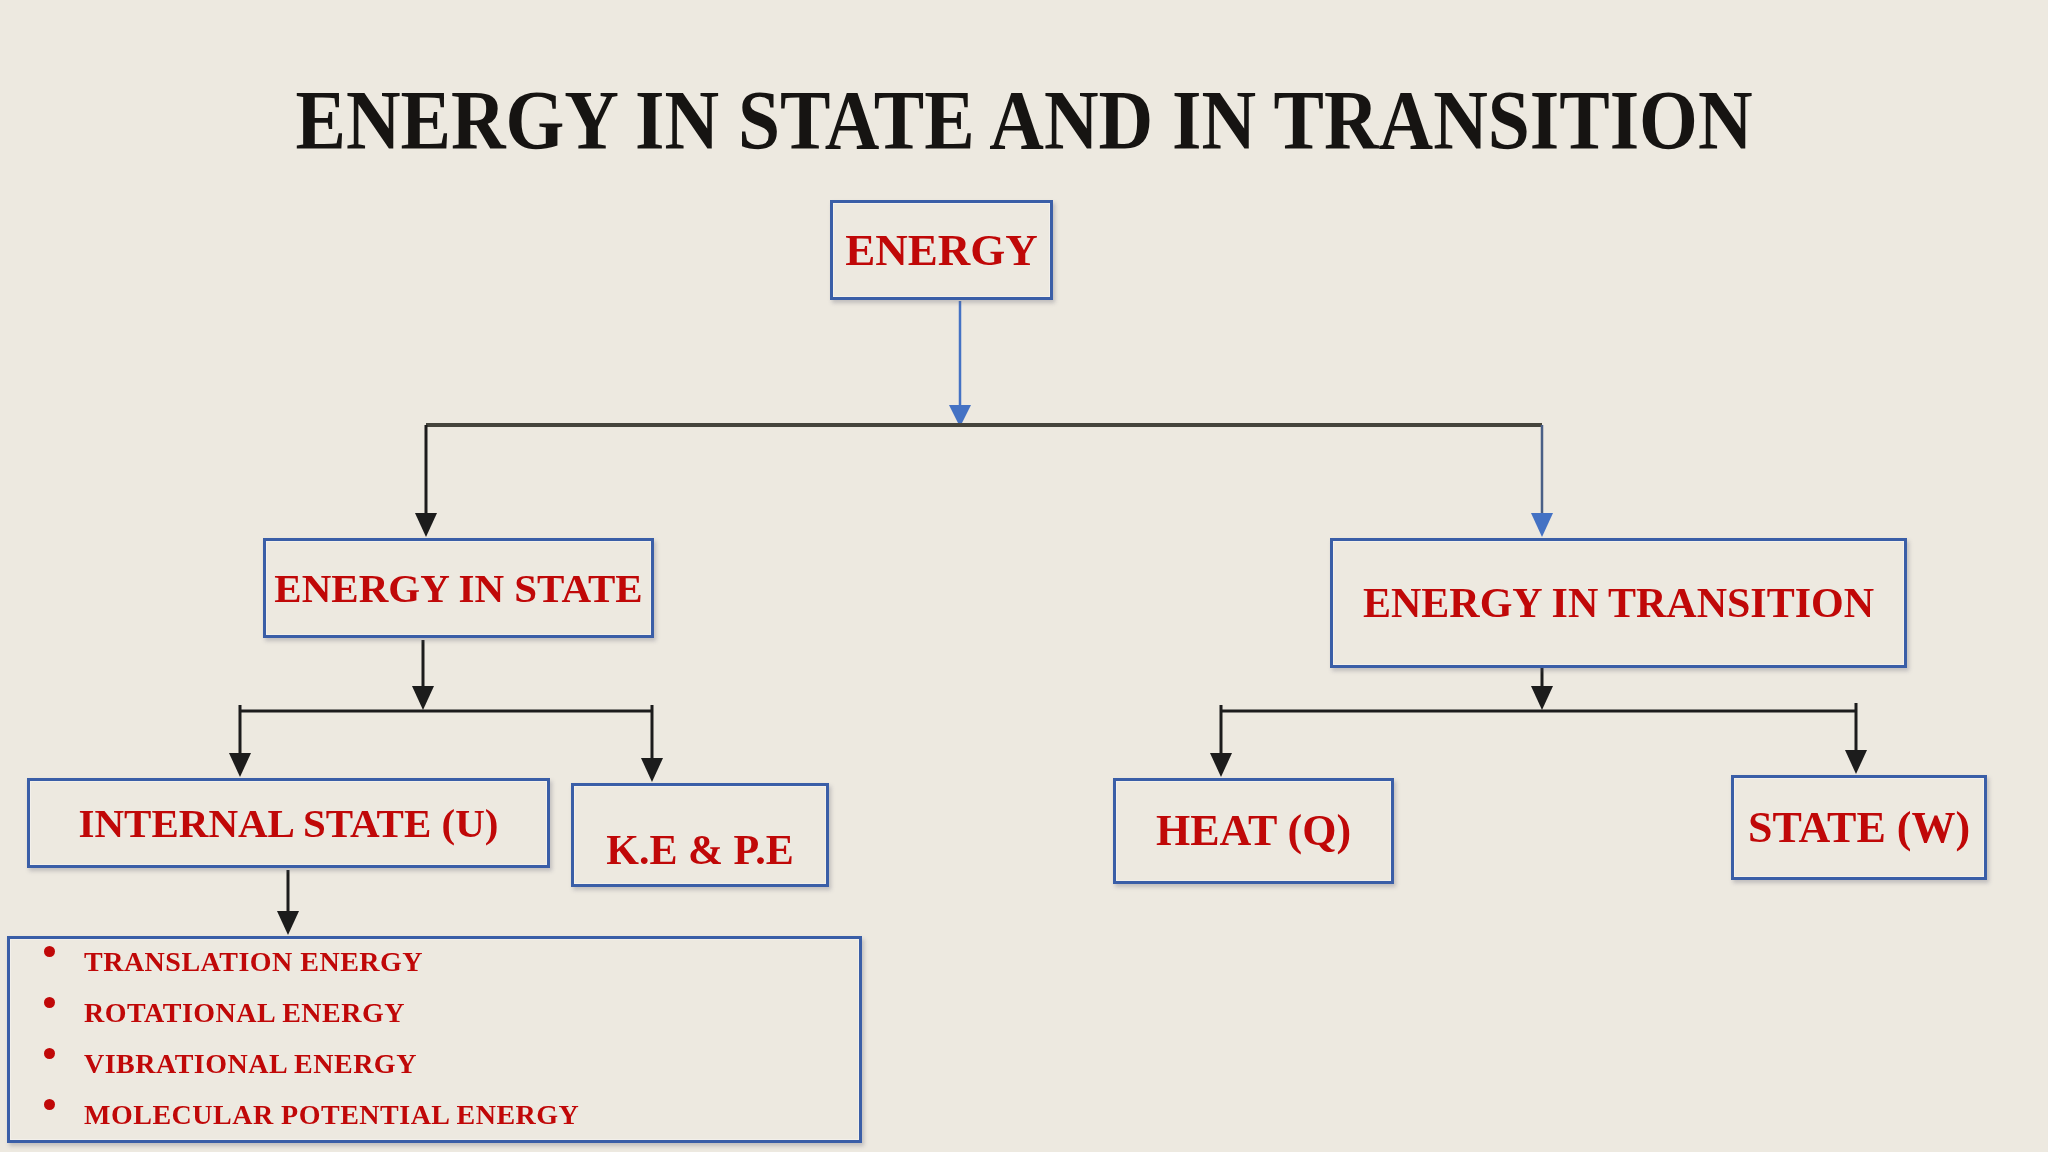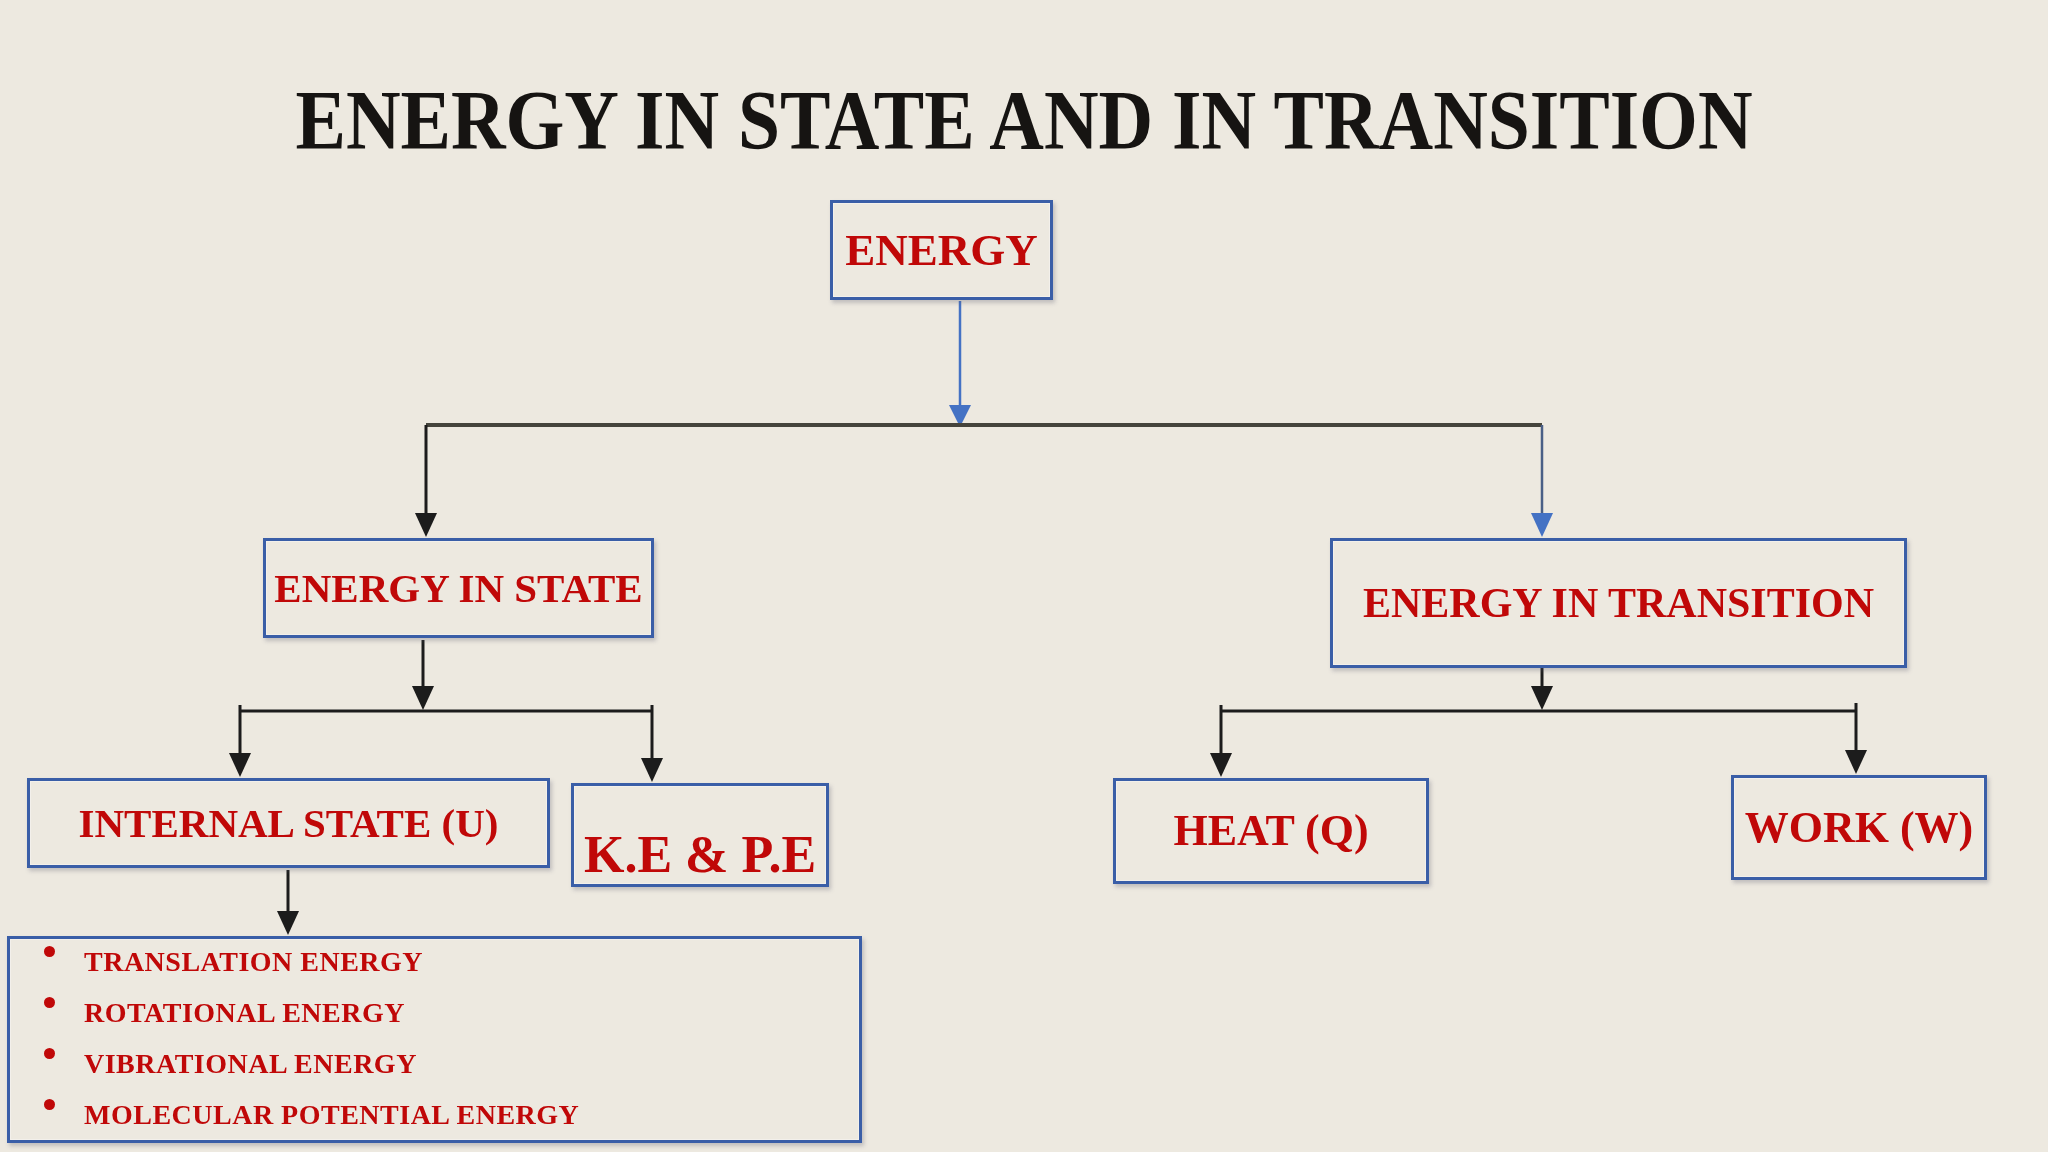--- a/index.html
+++ b/index.html
@@ -43,22 +43,22 @@
   }
   .n-root   {left:830px; top:200px; width:223px; height:100px;}
   .n-root .lbl{font-size:45px;}
   .n-state  {left:263px; top:538px; width:391px; height:100px;}
   .n-state .lbl{font-size:41px;}
   .n-trans  {left:1330px;top:538px; width:577px; height:130px;}
   .n-trans .lbl{font-size:42px;}
   .n-internal{left:27px; top:778px; width:523px; height:90px;}
   .n-internal .lbl{font-size:41px;}
   .n-kepe   {left:571px; top:783px; width:258px; height:104px;align-items:flex-end;}
-  .n-kepe .lbl{font-size:52px;padding-bottom:3px;}
-  .n-heat   {left:1113px;top:778px; width:316px; height:106px;}
+  .n-kepe .lbl{font-size:42px;padding-bottom:13px;}
+  .n-heat   {left:1113px;top:778px; width:281px; height:106px;}
   .n-heat .lbl{font-size:44px;}
   .n-work   {left:1731px;top:775px; width:256px; height:105px;}
   .n-work .lbl{font-size:44px;}
   .bullets-box{
     position:absolute;left:7px;top:936px;width:855px;height:207px;
     border:3px solid var(--box-border);
     background:var(--background);
     box-shadow:2px 3px 4px rgba(90,90,110,.30), inset 0 0 0 1px rgba(255,255,255,.35);
     box-sizing:border-box;
   }
@@ -136,21 +136,21 @@
 
   <div class="node n-kepe">
     <span class="lbl">K.E &amp; P.E</span>
   </div>
 
   <div class="node n-heat">
     <span class="lbl">HEAT (Q)</span>
   </div>
 
   <div class="node n-work">
-    <span class="lbl">WORK (W)</span>
+    <span class="lbl">STATE (W)</span>
   </div>
 
   <div class="bullets-box">
     <ul>
       <li>
         <span class="dot"></span>
         <span>TRANSLATION ENERGY</span>
       </li>
       <li>
         <span class="dot"></span>

